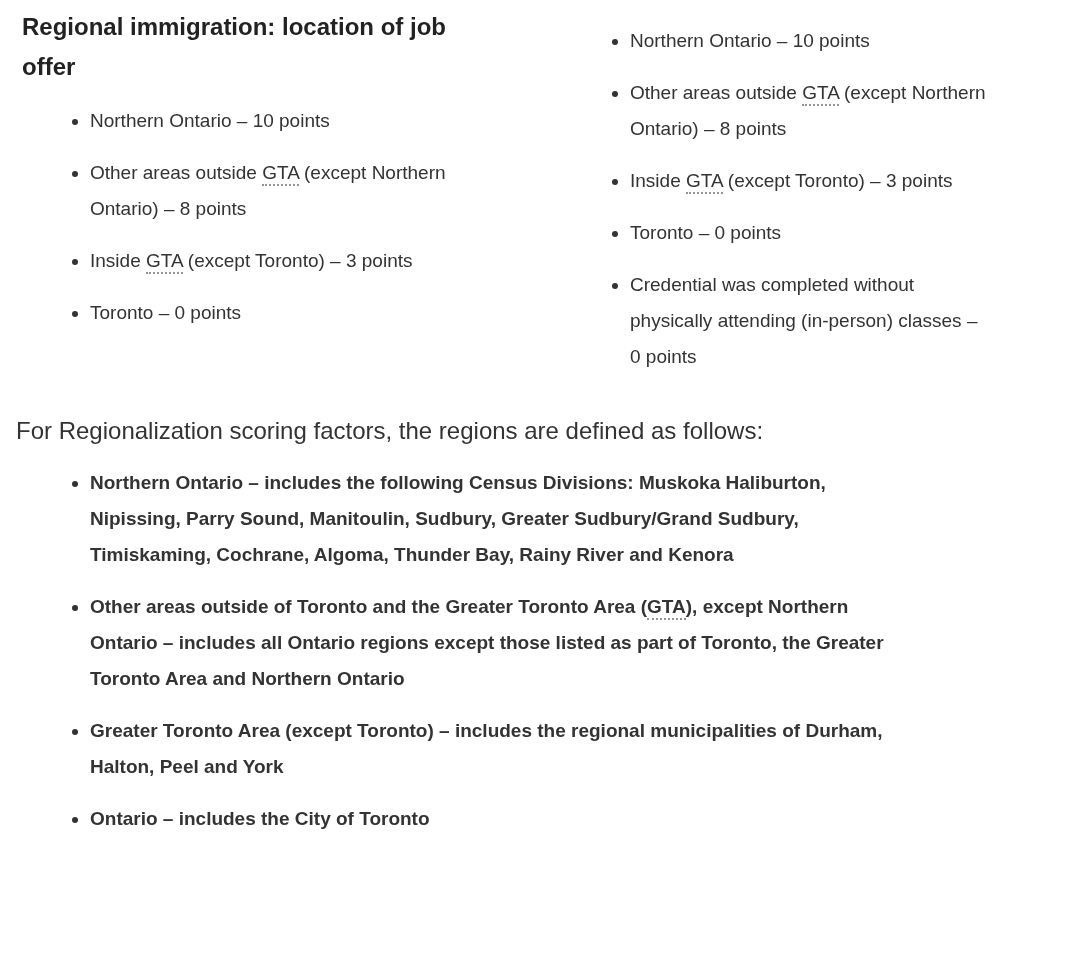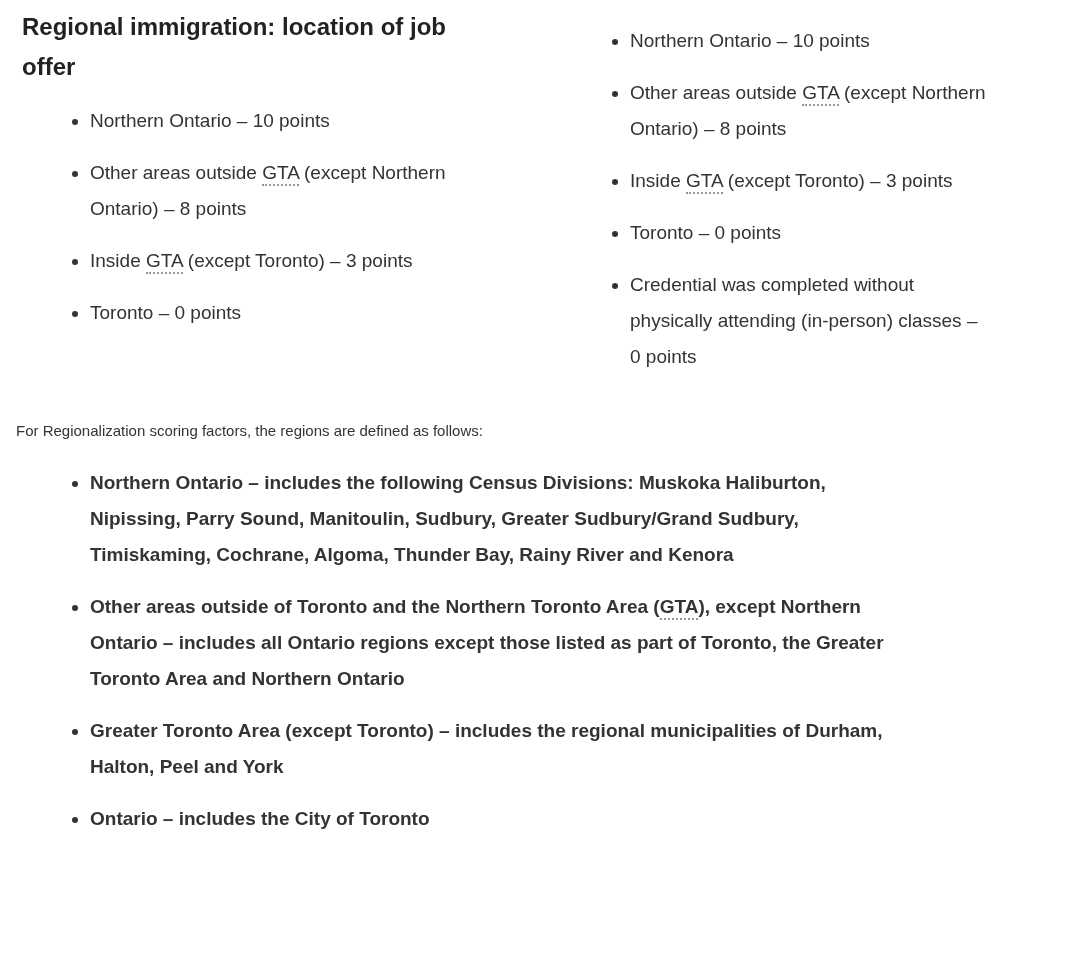--- a/index.html
+++ b/index.html
@@ -38,21 +38,21 @@
     font-size: 19px;
     line-height: 36px;
     margin: 0 0 16px 0;
   }
 
   .col ul { padding: 0 0 0 68px; }
   .col li { max-width: 356px; }
 
   
   .defs-intro {
-    font-size: 15px;
+    font-size: 24px;
     line-height: 36px;
     margin: 22px 0 0 0;
   }
   .defs-list { padding: 0 0 0 74px; font-weight: bold; }
   .defs-list li { max-width: 795px; }
 
   
   .abbr {
     border-bottom: 2px dotted var(--color-abbr, #949494);
     padding-bottom: 1px;
@@ -83,17 +83,17 @@
       <li><span>Credential was completed without physically attending (in-person) classes – 0 points</span></li>
     </ul>
   </section>
 
 </div>
 
 <section>
   <p class="defs-intro">For Regionalization scoring factors, the regions are defined as follows:</p>
   <ul class="defs-list">
     <li><span>Northern Ontario – includes the following Census Divisions: Muskoka Haliburton, Nipissing, Parry Sound, Manitoulin, Sudbury, Greater Sudbury/Grand Sudbury, Timiskaming, Cochrane, Algoma, Thunder Bay, Rainy River and Kenora</span></li>
-    <li><span>Other areas outside of Toronto and the Northern Toronto Area (</span><span class="abbr">GTA</span><span>), except Northern Ontario – includes all Ontario regions except those listed as part of Toronto, the Greater Toronto Area and Northern Ontario</span></li>
+    <li><span>Other areas outside of Toronto and the Greater Toronto Area (</span><span class="abbr">GTA</span><span>), except Northern Ontario – includes all Ontario regions except those listed as part of Toronto, the Greater Toronto Area and Northern Ontario</span></li>
     <li><span>Greater Toronto Area (except Toronto) – includes the regional municipalities of Durham, Halton, Peel and York</span></li>
     <li><span>Ontario – includes the City of Toronto</span></li>
   </ul>
 </section>
 
 </body></html>

